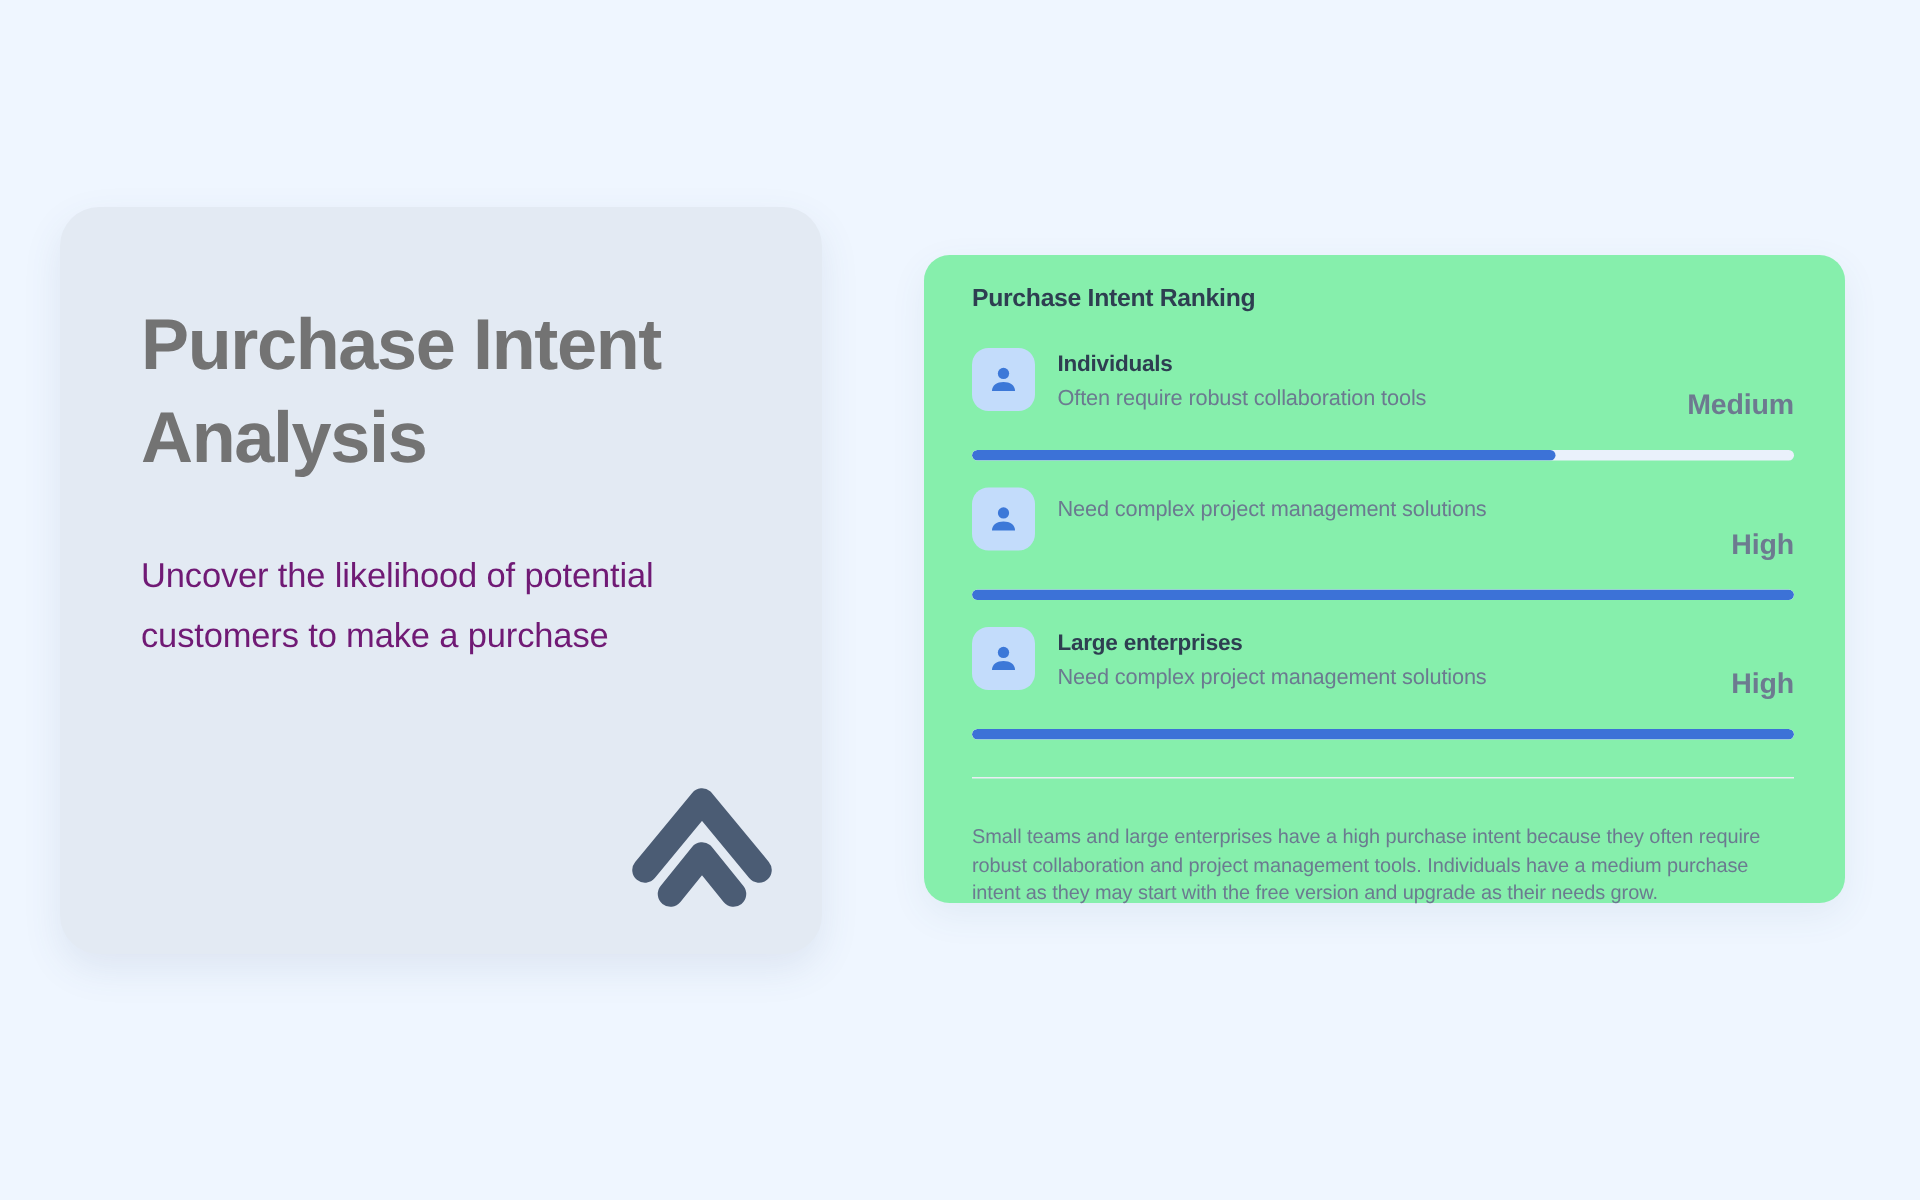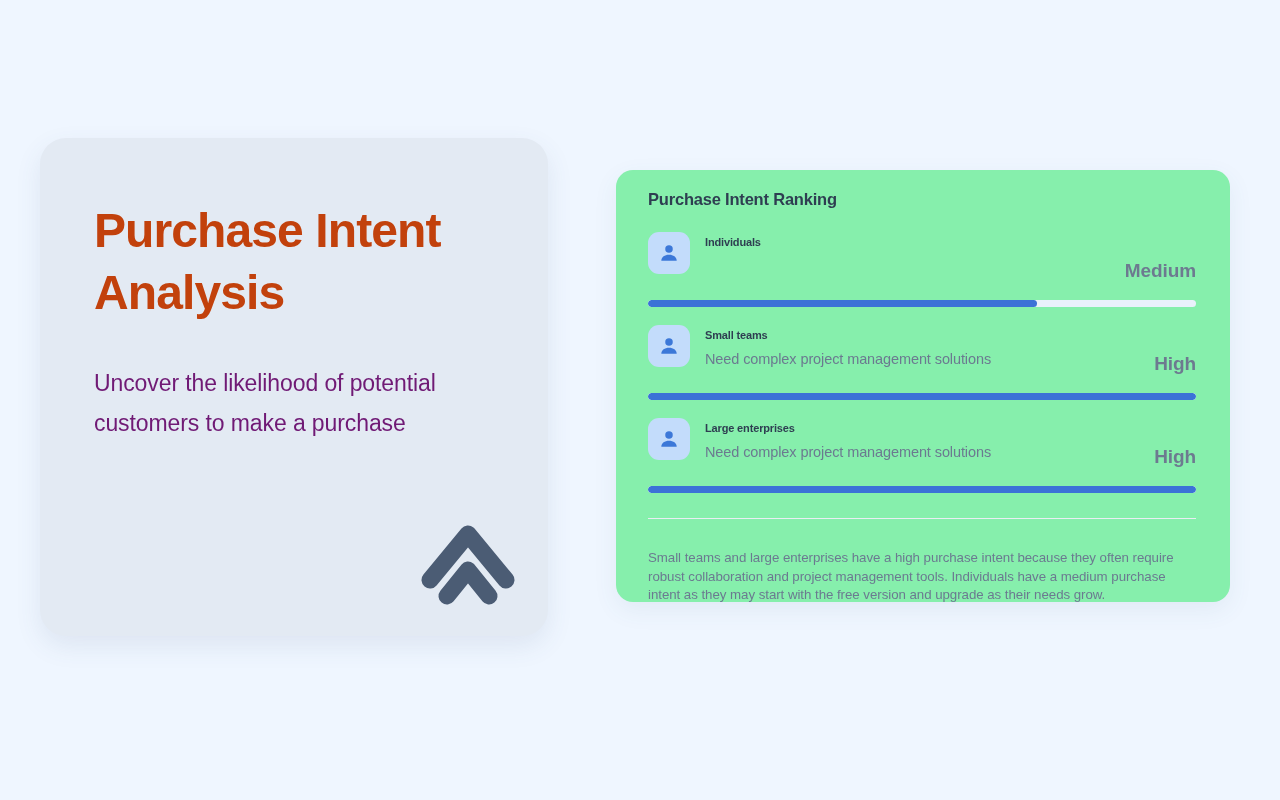--- a/index.html
+++ b/index.html
@@ -37,21 +37,21 @@
 
   .hero-title {
     position: absolute;
     left: 54px;
     top: 62px;
     width: 420px;
     font-size: 48px;
     line-height: 62px;
     font-weight: bold;
     letter-spacing: -0.9px;
-    color: #c2410c;
+    color: #737373;
   }
 
   .hero-subtitle {
     position: absolute;
     left: 54px;
     top: 225px;
     width: 370px;
     font-size: 23px;
     line-height: 40px;
     color: #701a75;
@@ -121,21 +121,21 @@
   .avatar svg { display: block; }
 
   .rank-text {
     margin-left: 15px;
     padding-top: 1px;
     flex: 1 1 auto;
     min-width: 0;
   }
 
   .rank-name {
-    font-size: 11px;
+    font-size: 15px;
     font-weight: bold;
     color: #2e3e51;
     line-height: 19px;
     letter-spacing: -0.15px;
   }
 
   .rank-desc {
     margin-top: 5px;
     font-size: 14.5px;
     color: #6b7a90;
@@ -219,38 +219,38 @@
       <div class="rank-row">
         <div class="rank-head">
           <div class="avatar">
             <svg width="22" height="22" viewBox="0 0 24 24" xmlns="http://www.w3.org/2000/svg">
               <circle cx="12" cy="7.6" r="4.1" fill="#3c78d8"></circle>
               <path d="M3.6 20.4c0-4.3 3.8-6.6 8.4-6.6s8.4 2.3 8.4 6.6z" fill="#3c78d8"></path>
             </svg>
           </div>
           <div class="rank-text">
             <div class="rank-name">Individuals</div>
+            <div class="rank-desc">Often require robust collaboration tools</div>
           </div>
           <div class="rank-level">Medium</div>
         </div>
         <div class="bar-track">
           <div class="bar-fill" style="width: 71%;"></div>
         </div>
       </div>
 
       <div class="rank-row">
         <div class="rank-head">
           <div class="avatar">
             <svg width="22" height="22" viewBox="0 0 24 24" xmlns="http://www.w3.org/2000/svg">
               <circle cx="12" cy="7.6" r="4.1" fill="#3c78d8"></circle>
               <path d="M3.6 20.4c0-4.3 3.8-6.6 8.4-6.6s8.4 2.3 8.4 6.6z" fill="#3c78d8"></path>
             </svg>
           </div>
           <div class="rank-text">
-            <div class="rank-name">Small teams</div>
             <div class="rank-desc">Need complex project management solutions</div>
           </div>
           <div class="rank-level">High</div>
         </div>
         <div class="bar-track">
           <div class="bar-fill" style="width: 100%;"></div>
         </div>
       </div>
 
       <div class="rank-row">

